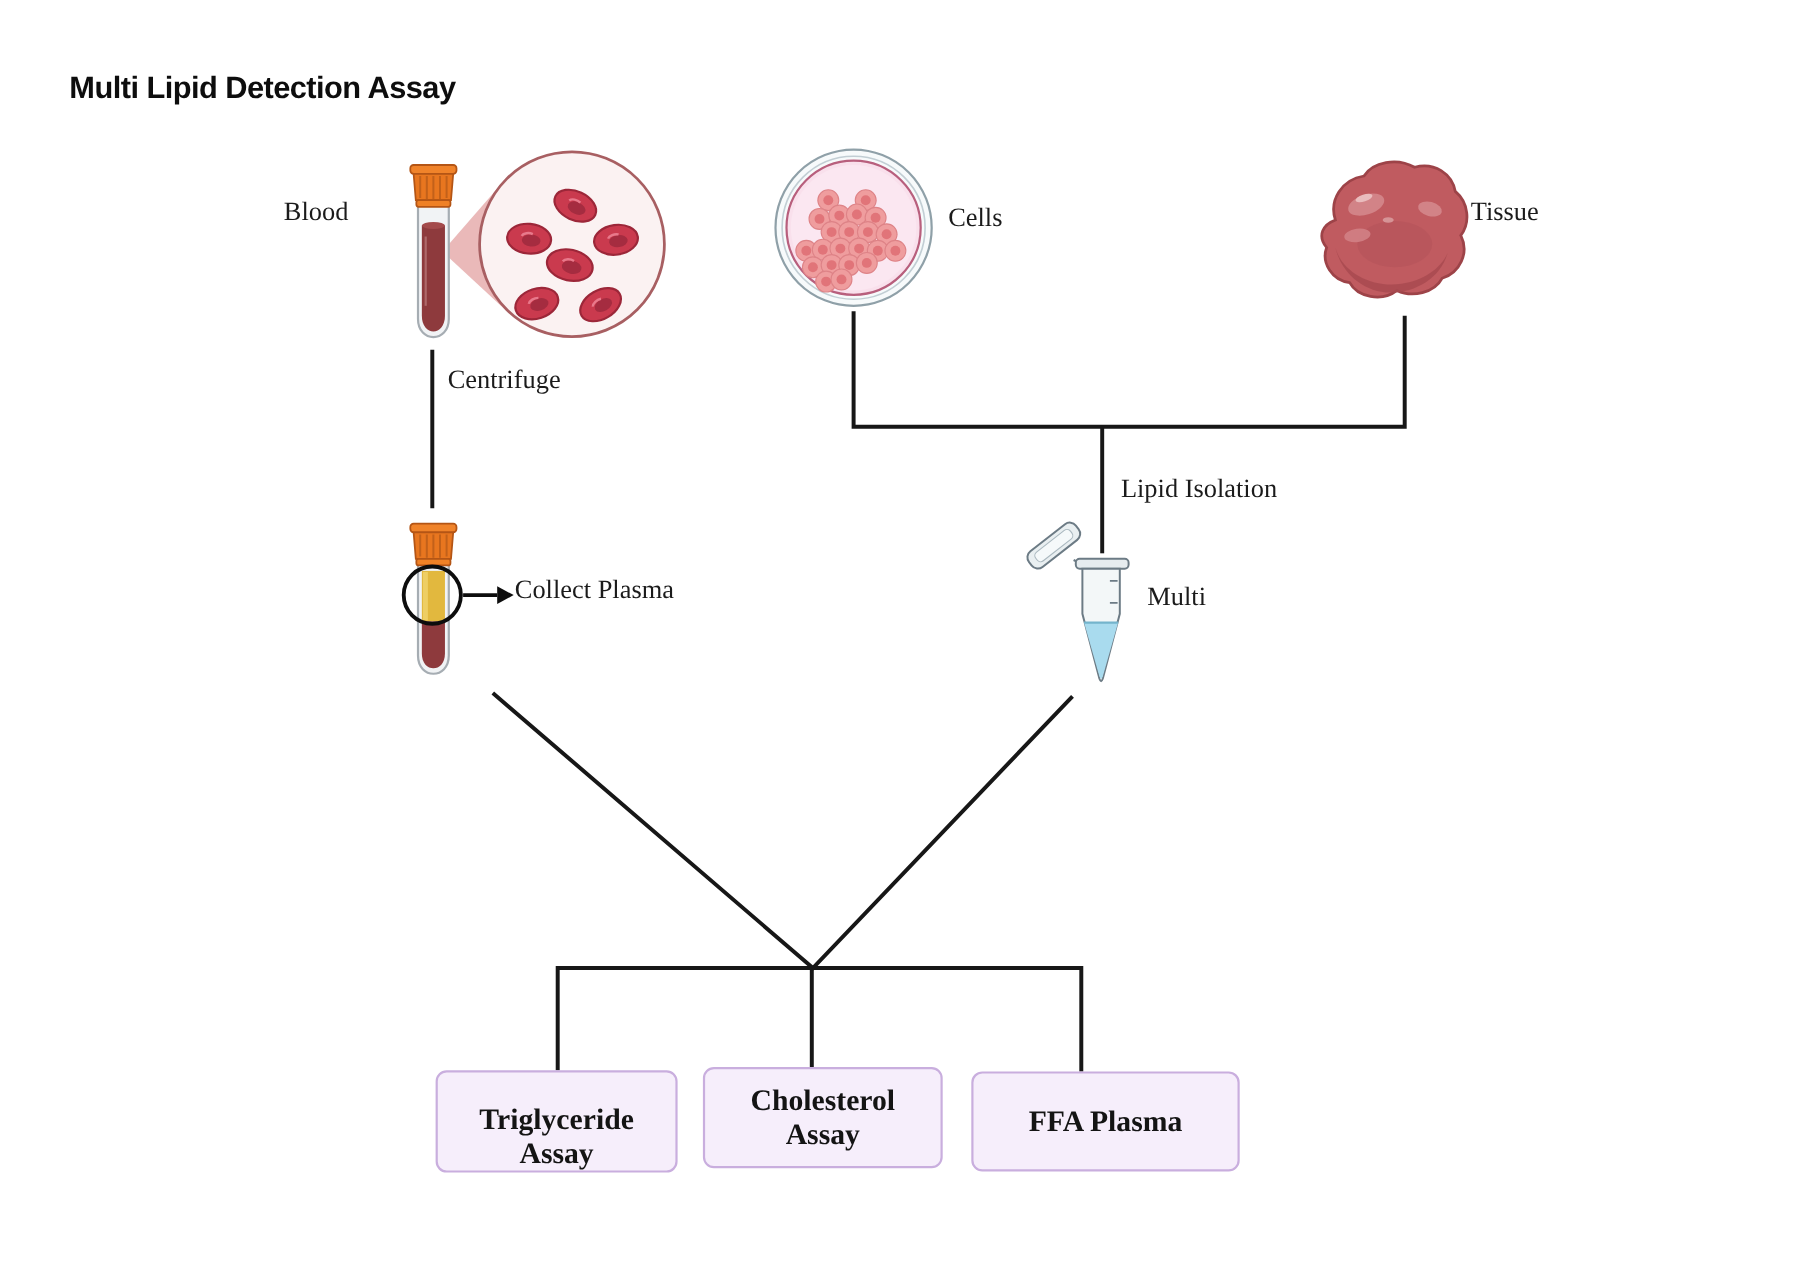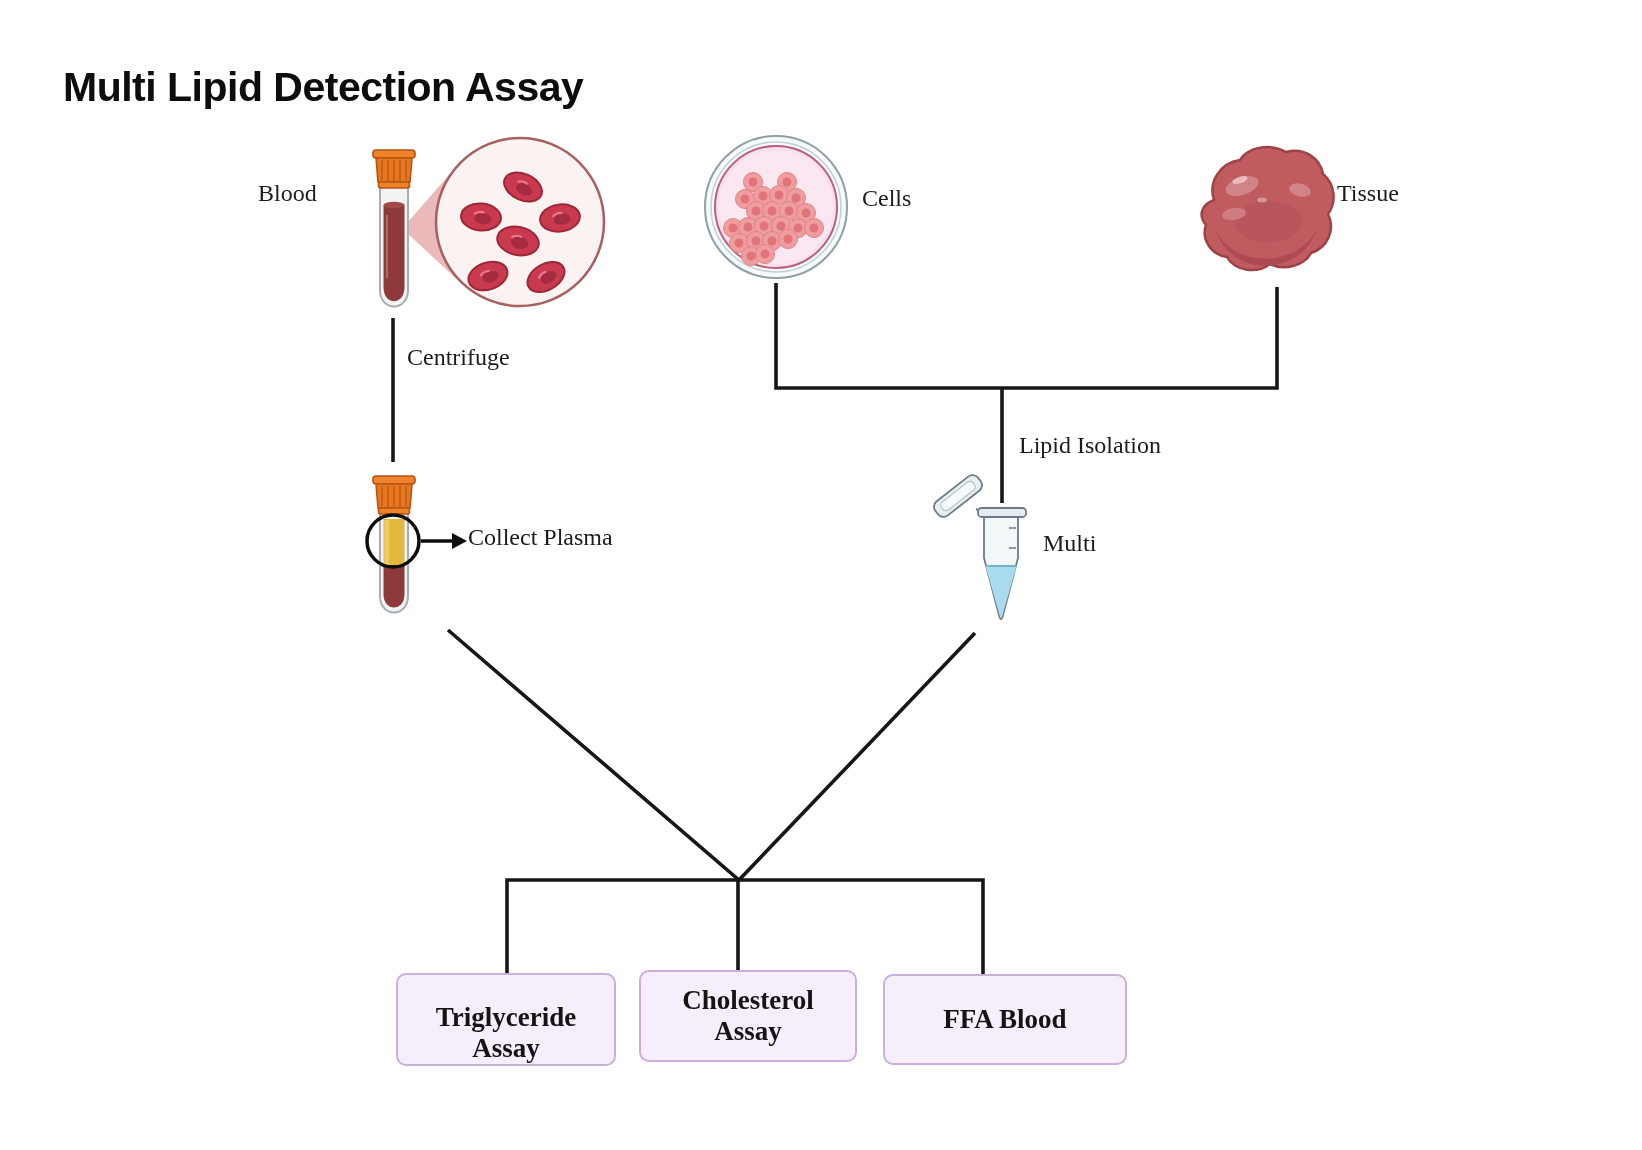--- a/index.html
+++ b/index.html
@@ -1,21 +1,21 @@
 <!DOCTYPE html>
 <html><head>
 <meta charset="utf-8">
 <style>
   html,body{margin:0;padding:0;background:#ffffff;}
   #canvas{position:relative;width:1642px;height:1150px;background:#ffffff;overflow:hidden;
           font-family:"Liberation Serif", serif;color:#1b1b1b;}
   #art{position:absolute;left:0;top:0;}
   .lbl{position:absolute;font-size:24px;white-space:nowrap;color:#1b1b1b;}
   #title{position:absolute;left:63px;top:64px;font-family:"Liberation Sans",sans-serif;
-         font-weight:700;font-size:41px;letter-spacing:-0.5px;color:#0d0d0d;}
+         font-weight:700;font-size:28px;letter-spacing:-0.5px;color:#0d0d0d;}
   .assay-box{position:absolute;background:#f6eefb;border:2.5px solid #c9aede;border-radius:10px;
              display:flex;flex-direction:column;align-items:center;justify-content:center;
              font-weight:700;font-size:27px;line-height:31px;color:#141414;text-align:center;}
   #box-trig{left:396px;top:973px;width:216px;height:89px;justify-content:flex-end;}
   #box-chol{left:639px;top:970px;width:214px;height:88px;}
   #box-ffa{left:883px;top:974px;width:240px;height:87px;}
 </style>
 </head>
 <body>
 
@@ -204,31 +204,31 @@
 
       <path d="M1009,528 L1016,528 M1009,548 L1016,548" stroke="#6c7b85" stroke-width="1.6" fill="none"></path>
     </g>
   </svg>
 
   <div id="title">Multi Lipid Detection Assay</div>
 
   <div class="lbl" style="left:258px;top:180px;">Blood</div>
   <div class="lbl" style="left:862px;top:185px;">Cells</div>
   <div class="lbl" style="left:1337px;top:180px;">Tissue</div>
-  <div class="lbl" style="left:407px;top:344px;text-align:right;">Centrifuge</div>
+  <div class="lbl" style="left:407px;top:333px;text-align:right;">Centrifuge</div>
   <div class="lbl" style="left:468px;top:524px;">Collect Plasma</div>
   <div class="lbl" style="left:1019px;top:432px;">Lipid Isolation</div>
   <div class="lbl" style="left:1043px;top:530px;">Multi</div>
 
   <div class="assay-box" id="box-trig">
     <div>Triglyceride</div>
     <div>Assay</div>
   </div>
   <div class="assay-box" id="box-chol">
     <div>Cholesterol</div>
     <div>Assay</div>
   </div>
   <div class="assay-box" id="box-ffa">
-    <div>FFA Blood</div>
+    <div>FFA Plasma</div>
     <div></div>
   </div>
 
 </div>
 
 </body></html>

